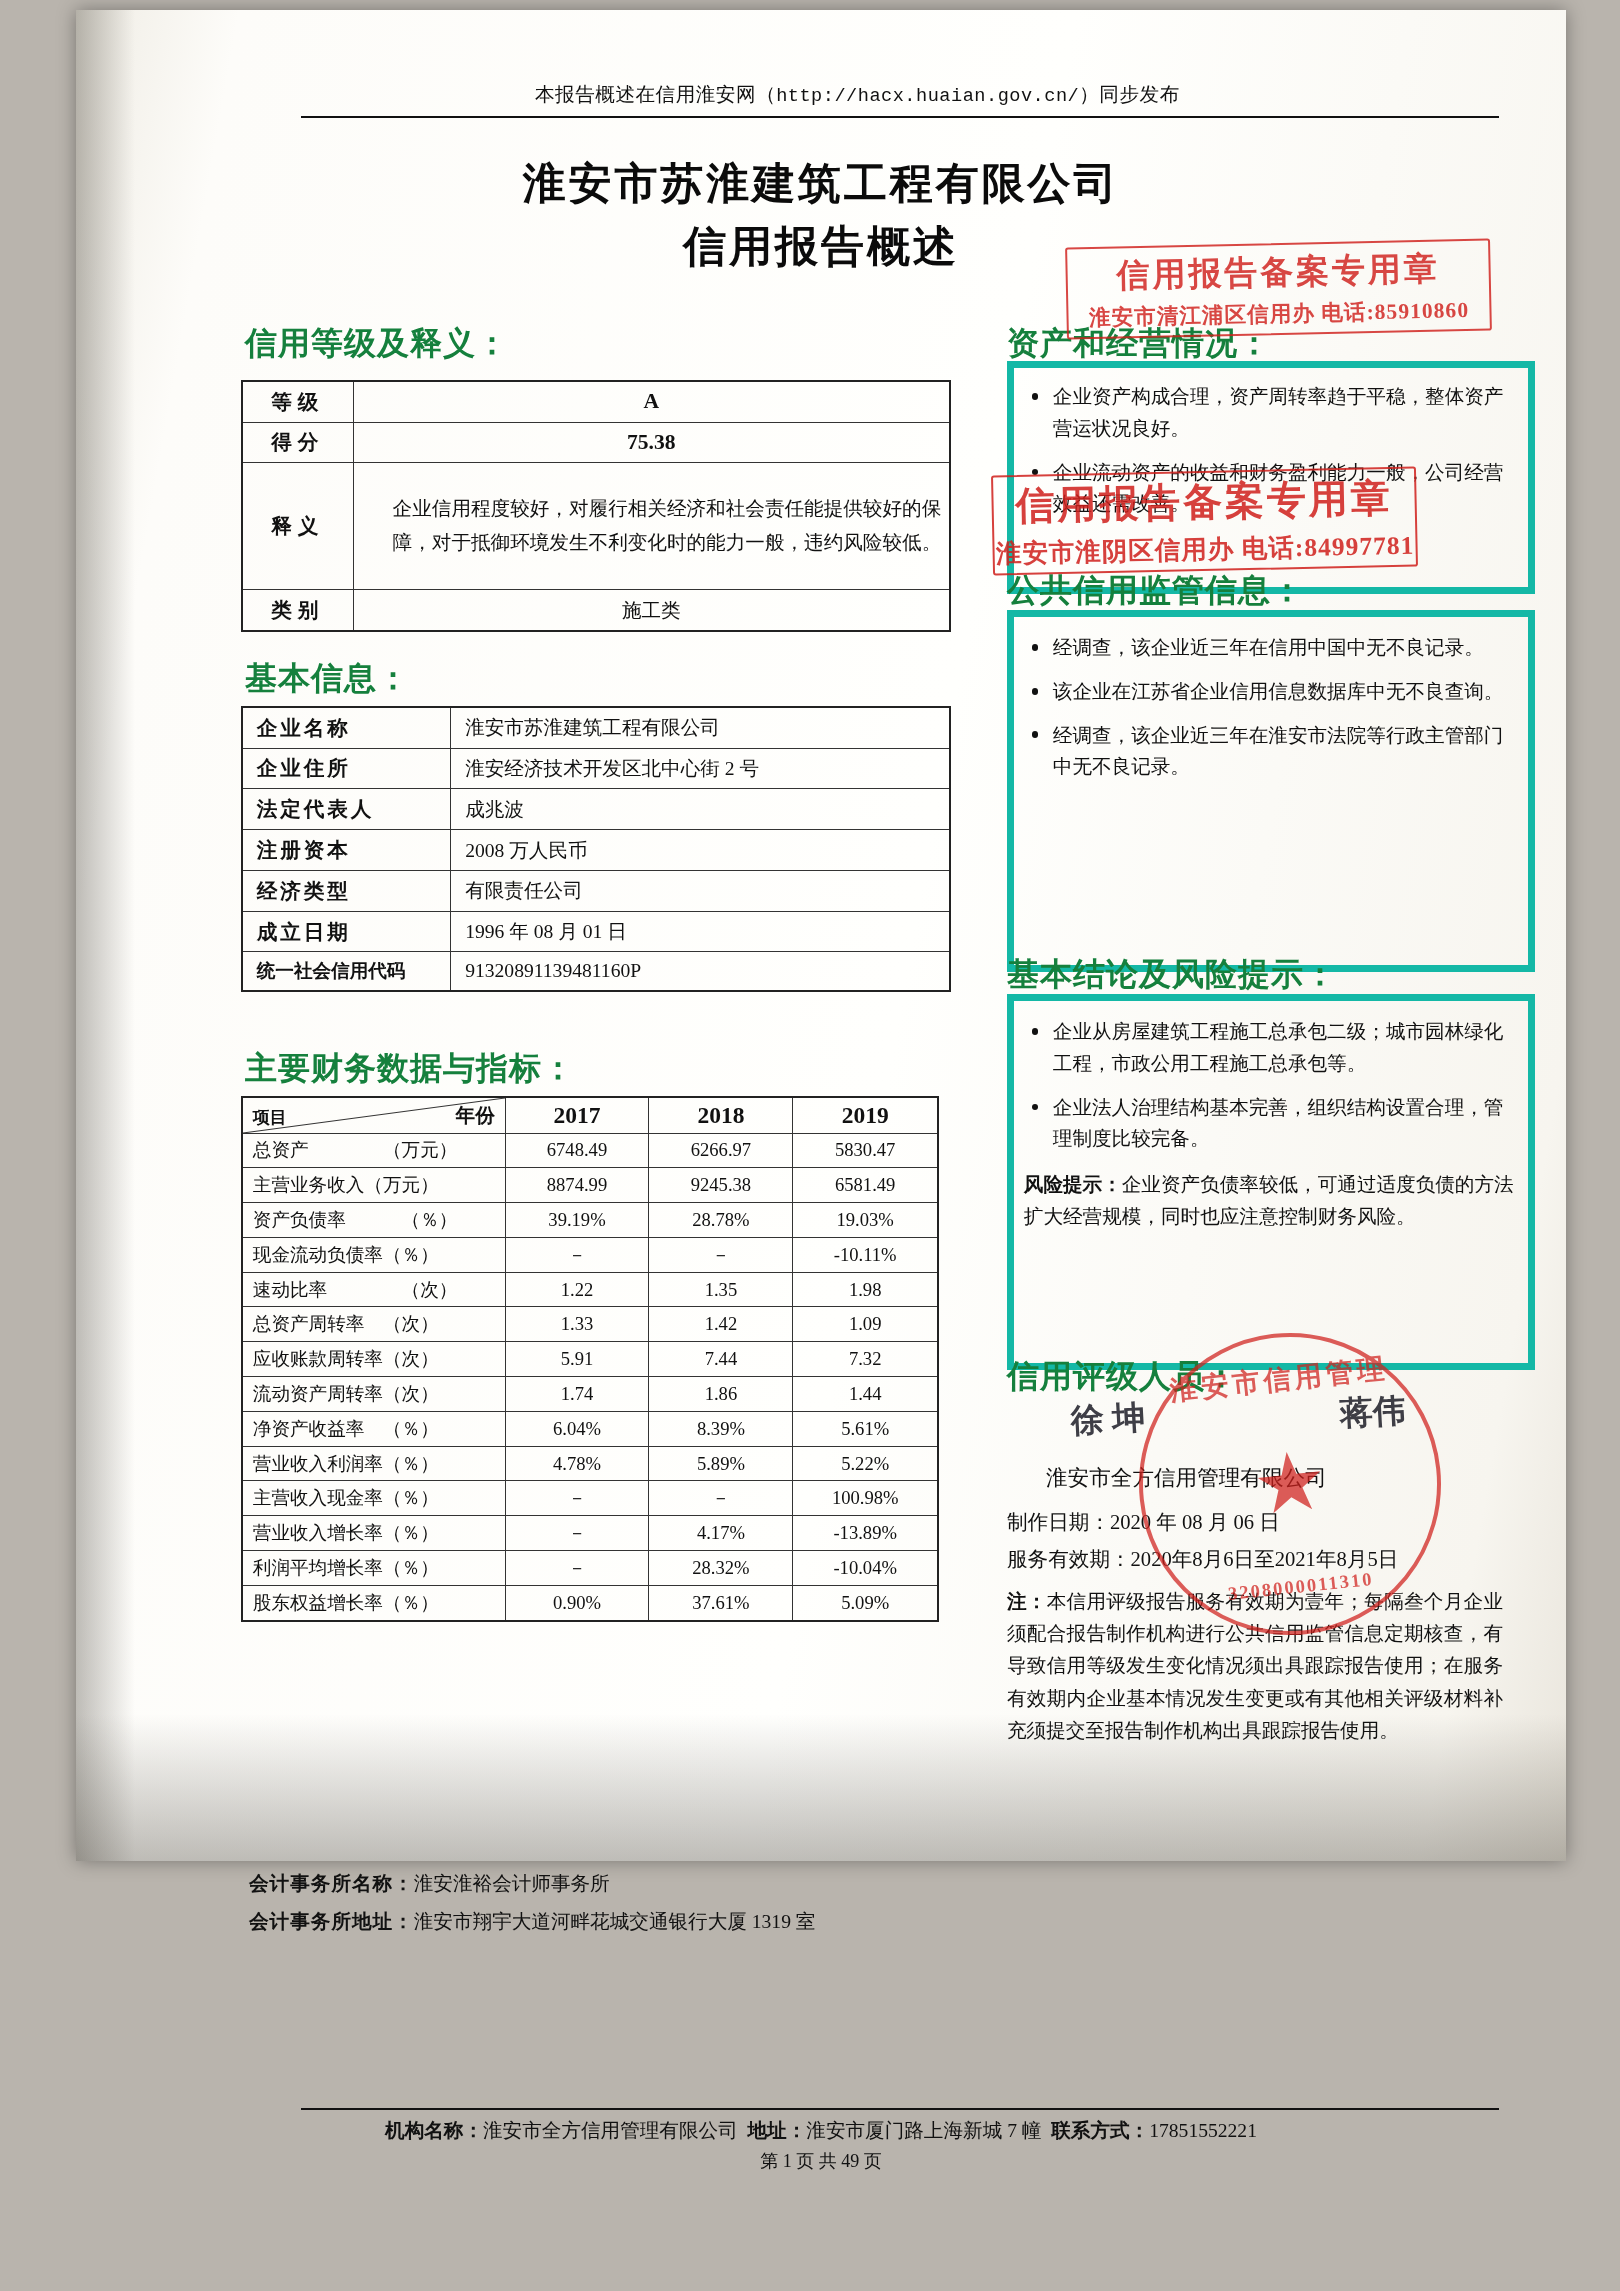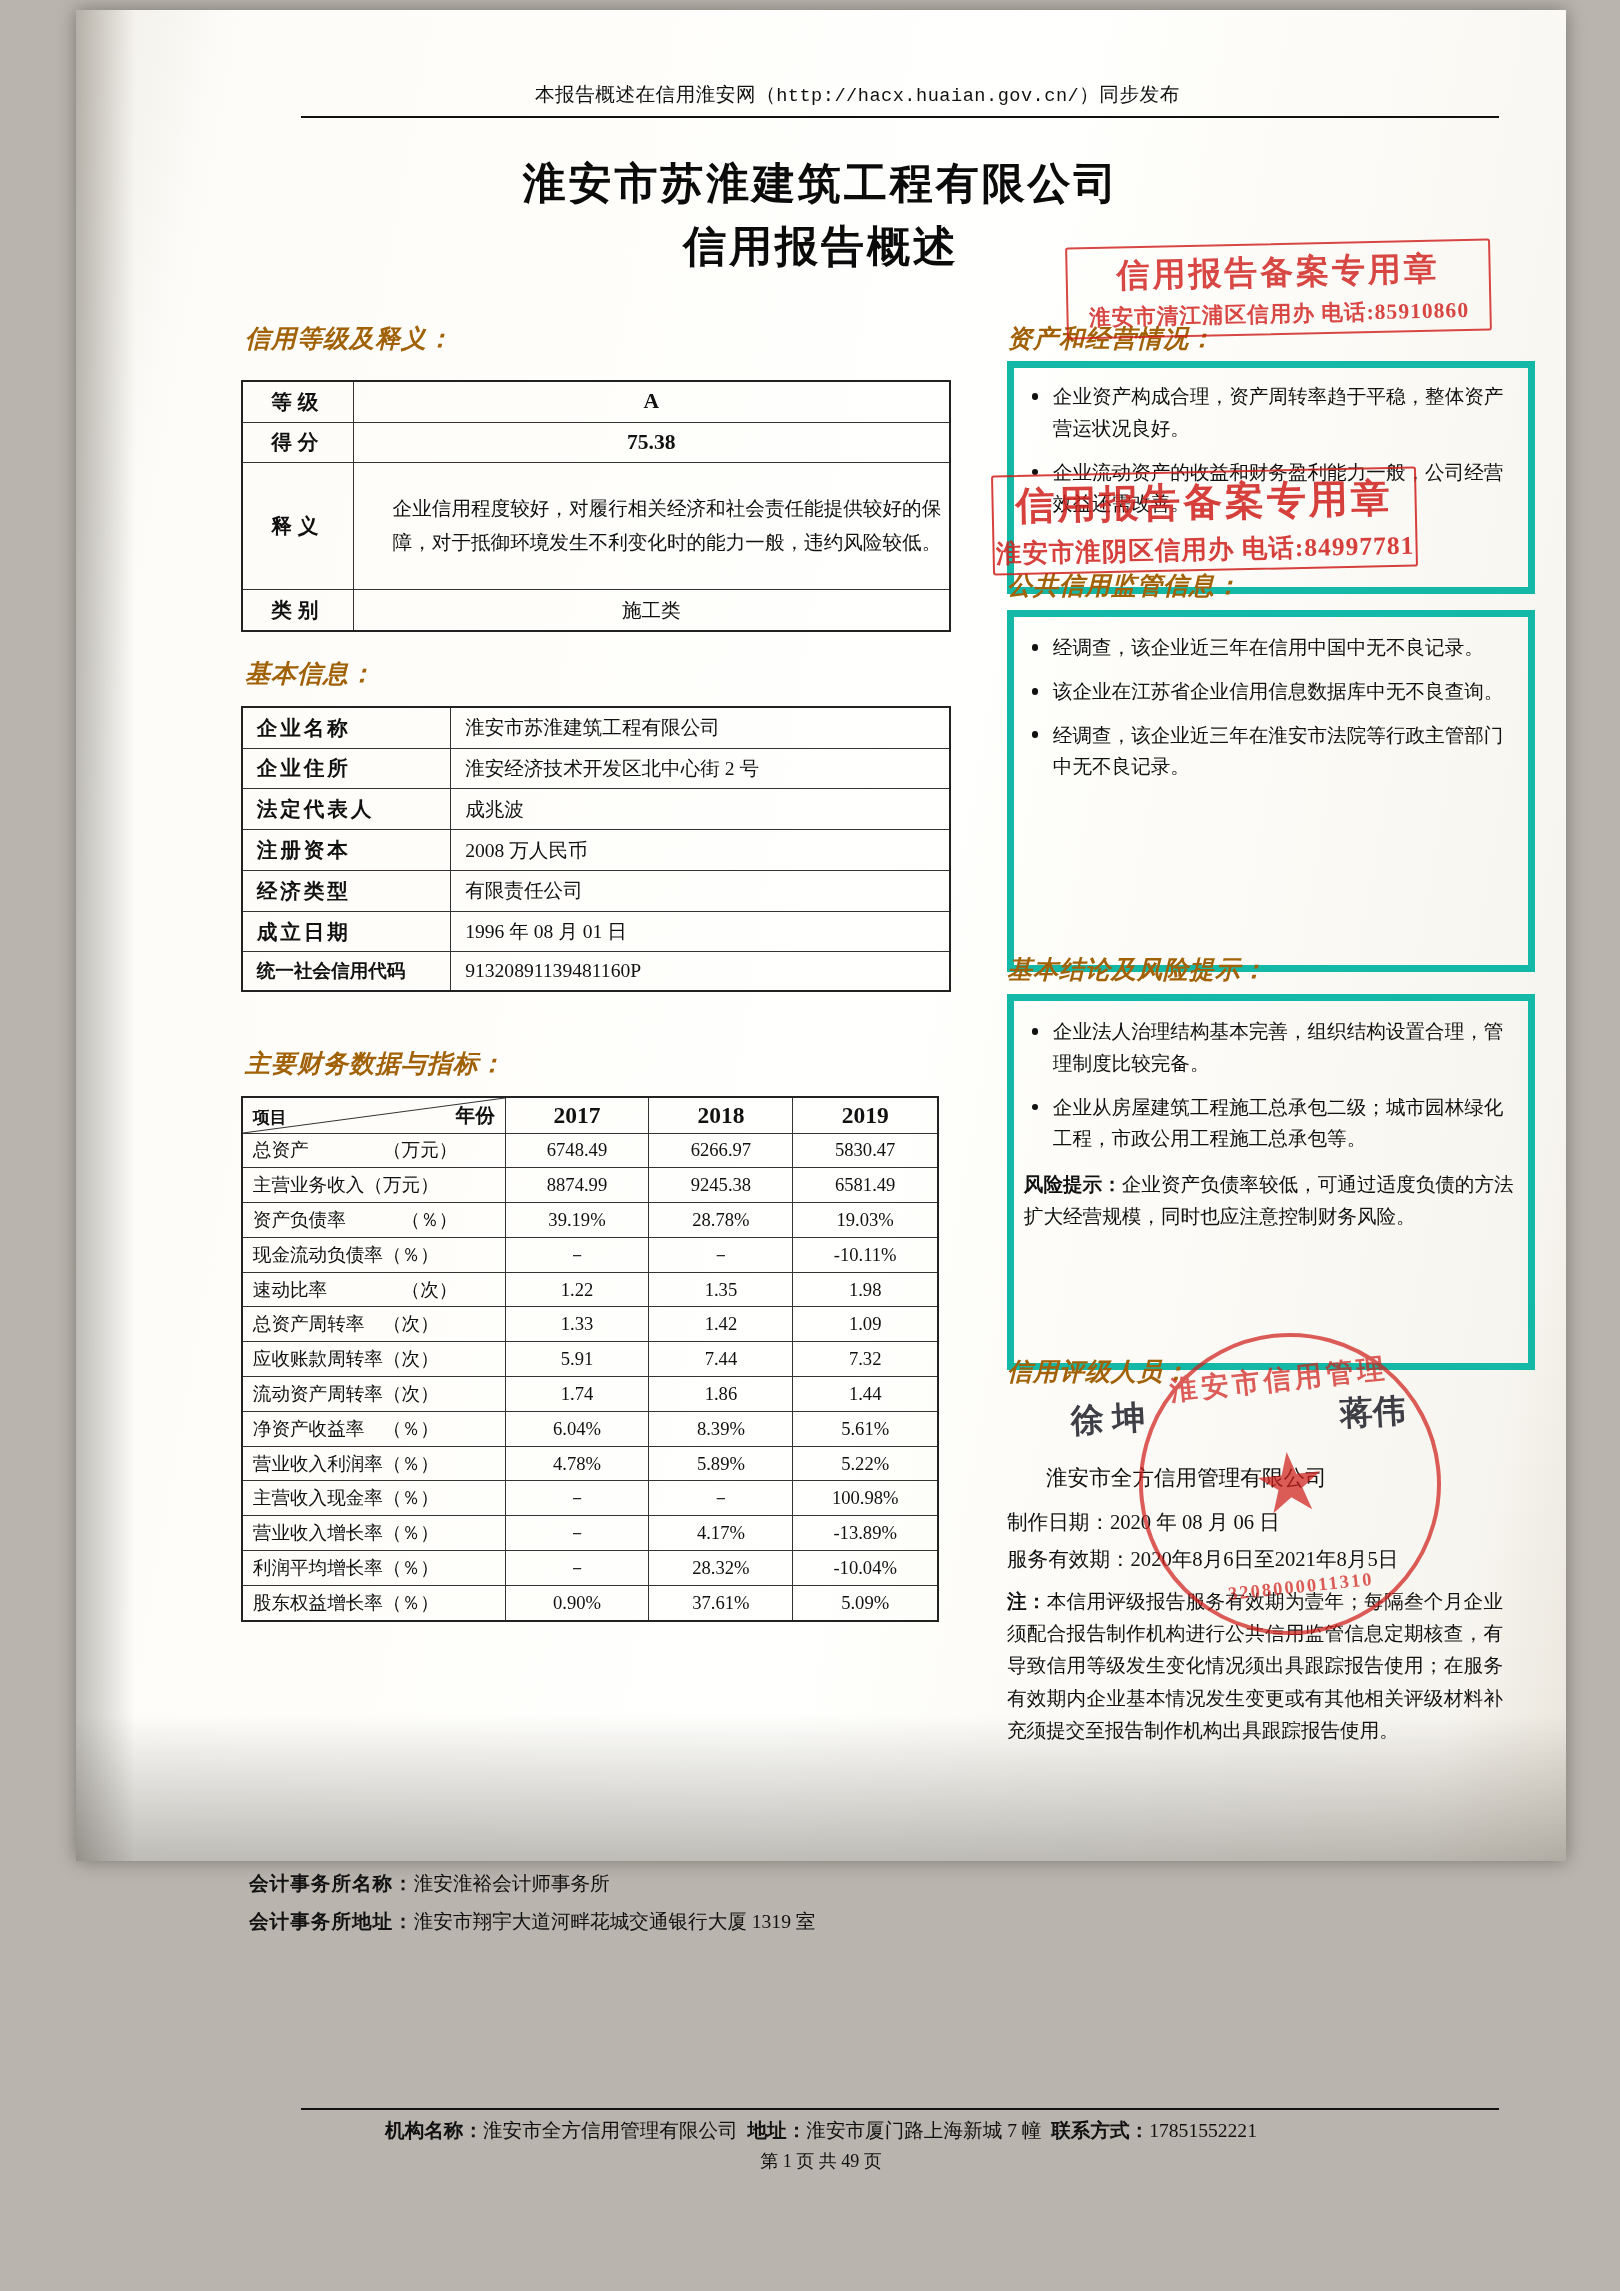--- a/index.html
+++ b/index.html
@@ -43,21 +43,21 @@
   .title1{
     position:absolute;left:0;top:145px;width:1490px;text-align:center;
     font-size:43px;font-weight:bold;letter-spacing:2.9px;color:#0b0b0b;
   }
   .title2{
     position:absolute;left:0;top:208px;width:1490px;text-align:center;
     font-size:43px;font-weight:bold;letter-spacing:2.9px;color:#0b0b0b;
   }
 
   .sec-h{
-    position:absolute;font-size:25px;font-weight:bold;color:#a16207;letter-spacing:1px;font-style:italic;
+    position:absolute;font-size:32px;font-weight:bold;color:#15803d;letter-spacing:1px;
   }
 
   
   table{border-collapse:collapse;}
   .tbl{position:absolute;border:2px solid #222;font-size:19.6px;color:#111;}
   .tbl td{border:1px solid #333;padding:5.9px 7.8px;vertical-align:middle;}
 
   
   #grade-table{left:165px;top:370px;width:710px;}
   #grade-table td.lbl{width:94px;text-align:center;font-weight:bold;letter-spacing:5.9px;font-size:20.6px;}
@@ -340,22 +340,22 @@
         <li>经调查，该企业近三年在信用中国中无不良记录。</li>
         <li>该企业在江苏省企业信用信息数据库中无不良查询。</li>
         <li>经调查，该企业近三年在淮安市法院等行政主管部门中无不良记录。</li>
       </ul>
     </div>
 
     <div class="sec-h" style="left:931px;top:943px;">基本结论及风险提示：</div>
 
     <div class="rbox" style="left:931px;top:984px;width:494px;height:337px;padding:15.7px 9.8px 9.8px 9.8px;">
       <ul class="bullets">
+        <li>企业从房屋建筑工程施工总承包二级；城市园林绿化工程，市政公用工程施工总承包等。</li>
         <li>企业法人治理结构基本完善，组织结构设置合理，管理制度比较完备。</li>
-        <li>企业从房屋建筑工程施工总承包二级；城市园林绿化工程，市政公用工程施工总承包等。</li>
       </ul>
       <p class="plain-p" style="margin-top:13.7px;">
         <b>风险提示：</b><span>企业资产负债率较低，可通过适度负债的方法扩大经营规模，同时也应注意控制财务风险。</span>
       </p>
     </div>
 
     <div class="sec-h" style="left:931px;top:1345px;">信用评级人员：</div>
 
     <div class="sig" style="left:995px;top:1387px;">徐  坤</div>
     <div class="sig" style="left:1264px;top:1380px;">蒋伟</div>

